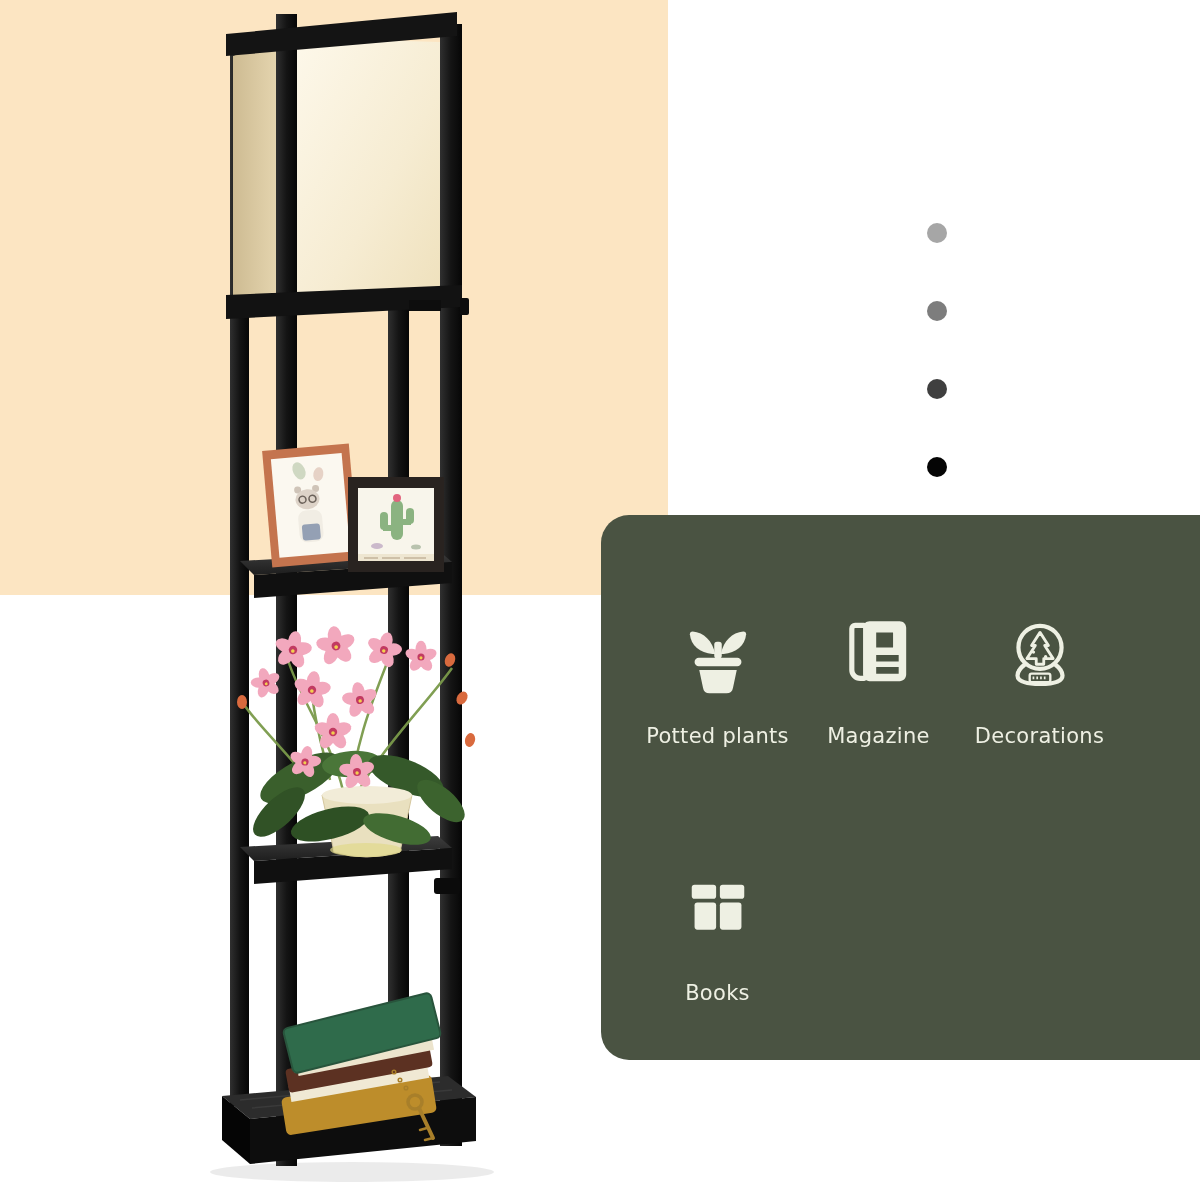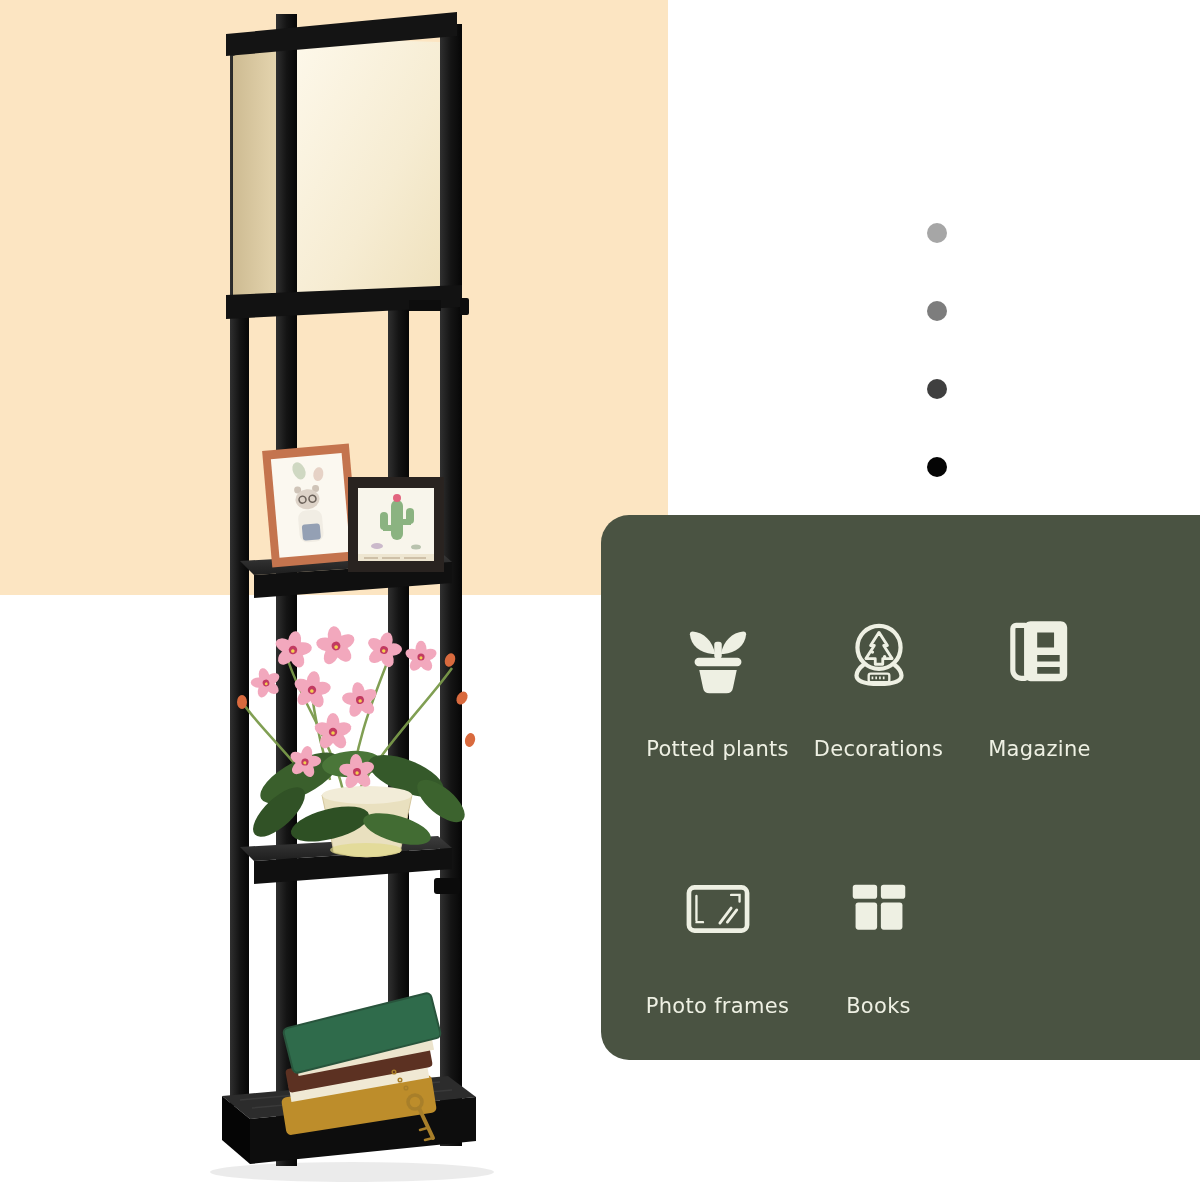--- a/index.html
+++ b/index.html
@@ -13,21 +13,21 @@
   .dot{width:20px;height:20px;border-radius:50%;cursor:pointer;}
   .panel{
     position:absolute;left:601px;top:515px;width:599px;height:545px;
     border-radius:28px 0 0 28px;box-sizing:border-box;
     padding:80px 80px 0 36px;
     display:grid;grid-template-columns:repeat(3,161px);row-gap:48px;
   }
   .feature{display:flex;flex-direction:column;align-items:center;}
   .feature .icn{height:115px;display:flex;align-items:center;justify-content:center;}
   .feature .icn svg{display:block;}
-  .feature .lbl{margin-top:26px;font-size:21px;line-height:26px;letter-spacing:.3px;white-space:nowrap;}
+  .feature .lbl{margin-top:13px;font-size:21px;line-height:26px;letter-spacing:.3px;white-space:nowrap;}
 </style>
 </head>
 <body>
 
 <div class="canvas">
 
   <div class="backdrop-peach" style="background: rgb(252, 229, 194);"></div>
 
   <svg class="lamp-svg" viewBox="0 0 1200 1200" xmlns="http://www.w3.org/2000/svg" aria-hidden="true">
     <defs>
@@ -191,53 +191,43 @@
           <rect x="23" y="53" width="50" height="9" rx="4.5"></rect>
           <path d="M28,66 h40 l-4,19 c-0.6,4-3,6-7,6 h-18 c-4,0-6.4-2-7-6 z"></path>
         </svg>
       </span>
       <span class="lbl">Potted plants</span>
     </div>
 
 
     <div class="feature">
       <span class="icn">
+        <svg width="90" height="90" viewBox="0 0 96 96" fill="currentColor">
+          <path d="M32,75 h-4 c-5,0-9-4-9-9 V22 c0-2 1.5-3.5 3.5-3.5 H32" fill="none" stroke="currentColor" stroke-width="5.5" stroke-linecap="round"></path>
+          <path fill-rule="evenodd" d="M38,14 h32 c4,0 7,3 7,7 v50 c0,4-3,7-7,7 h-32 c-4,0-7-3-7-7 v-50 c0-4 3-7 7-7 z M45,26 h18 v16 h-18 z M45,50 h24 v7 h-24 z M45,63 h24 v7 h-24 z"></path>
+        </svg>
+      </span>
+      <span class="lbl">Magazine</span>
+    </div>
+
+    <div class="feature">
+      <span class="icn">
         <svg width="90" height="90" viewBox="0 0 96 96" fill="none" stroke="currentColor">
           <circle cx="48" cy="42" r="23" stroke-width="4.5"></circle>
           <path d="M48,26 L39,40 h4 L34,54 h10 v6 h8 v-6 h10 L53,40 h4 Z" stroke-width="3" stroke-linejoin="round"></path>
           <circle cx="41" cy="47" r="1.8" fill="currentColor" stroke="none"></circle>
           <circle cx="54" cy="52" r="1.8" fill="currentColor" stroke="none"></circle>
           <path d="M32,60 c-5,4-8,8-8,12 c0,6 7,9 24,9 s24,-3 24,-9 c0,-4-3,-8-8,-12" stroke-width="4.5" stroke-linecap="round"></path>
           <rect x="37" y="70" width="22" height="9" rx="2" stroke-width="2.5"></rect>
           <path d="M41,73 v3 M45,73 v3 M49,73 v3 M53,73 v3" stroke-width="1.8"></path>
         </svg>
       </span>
       <span class="lbl">Decorations</span>
     </div>
 
-    <div class="feature">
-      <span class="icn">
-        <svg width="90" height="90" viewBox="0 0 96 96" fill="currentColor">
-          <path d="M32,75 h-4 c-5,0-9-4-9-9 V22 c0-2 1.5-3.5 3.5-3.5 H32" fill="none" stroke="currentColor" stroke-width="5.5" stroke-linecap="round"></path>
-          <path fill-rule="evenodd" d="M38,14 h32 c4,0 7,3 7,7 v50 c0,4-3,7-7,7 h-32 c-4,0-7-3-7-7 v-50 c0-4 3-7 7-7 z M45,26 h18 v16 h-18 z M45,50 h24 v7 h-24 z M45,63 h24 v7 h-24 z"></path>
-        </svg>
-      </span>
-      <span class="lbl">Magazine</span>
-    </div>
-
-    <div class="feature">
-      <span class="icn">
-        <svg width="90" height="90" viewBox="0 0 96 96" fill="none" stroke="currentColor">
-          <rect x="17" y="25" width="62" height="46" rx="6" stroke-width="5"></rect>
-          <path d="M25,34 v26 M25,62 h7 M62,33 h9 v7" stroke-width="2.5" stroke-linecap="round"></path>
-          <path d="M58,62 l10,-13 M50,63 l12,-16" stroke-width="3" stroke-linecap="round"></path>
-        </svg>
-      </span>
-      <span class="lbl">Photo frames</span>
-    </div>
 
     <div class="feature">
       <span class="icn">
         <svg width="90" height="90" viewBox="0 0 96 96" fill="currentColor">
           <rect x="20" y="22" width="26" height="15" rx="3"></rect>
           <rect x="50" y="22" width="26" height="15" rx="3"></rect>
           <rect x="23" y="41" width="23" height="29" rx="3"></rect>
           <rect x="50" y="41" width="23" height="29" rx="3"></rect>
         </svg>
       </span>

